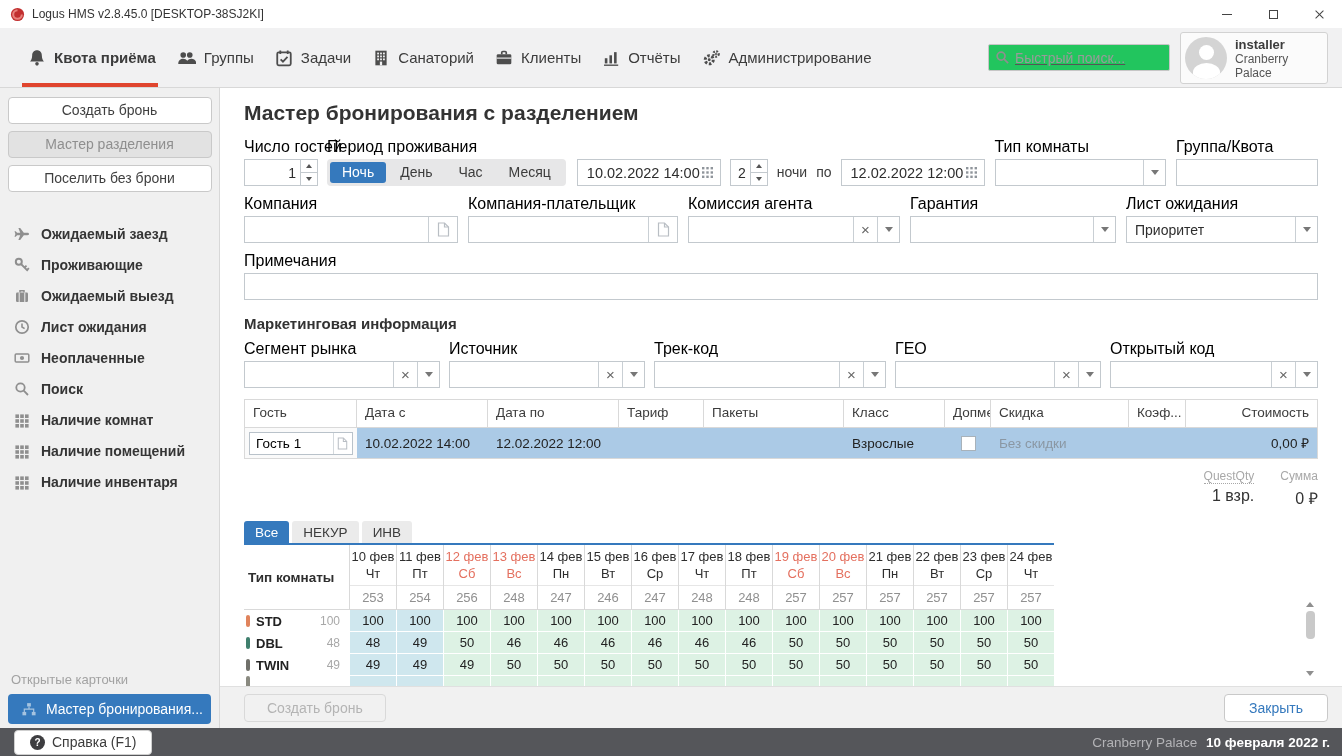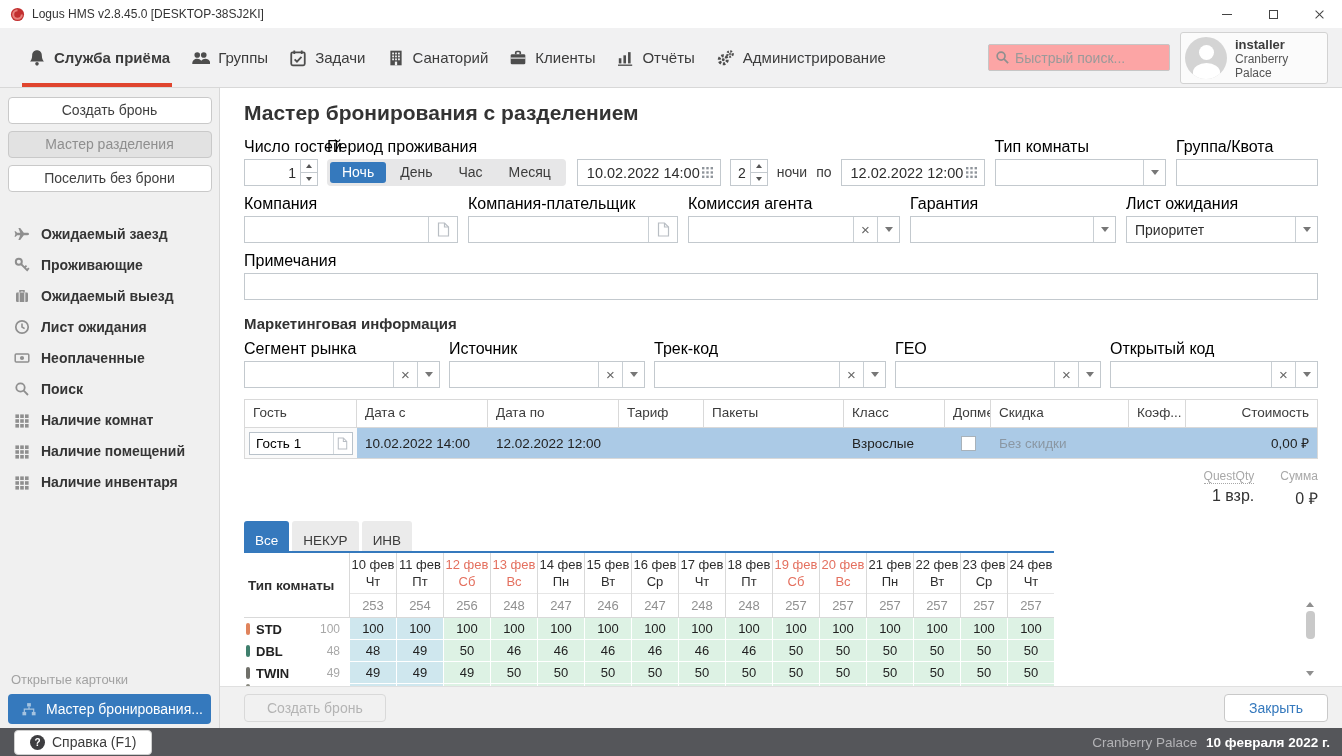--- a/index.html
+++ b/index.html
@@ -18,21 +18,21 @@
   .glyph-close::before { transform:rotate(45deg); }
   .glyph-close::after { transform:rotate(-45deg); }
 
   
   .navbar { height:60px; background:#f1f1f2; border-bottom:1px solid #d8d8d8; display:flex; align-items:center; padding-left:28px; }
   .nav-item { display:flex; align-items:center; gap:8px; font-size:15px; color:#3c3c3c; height:100%; position:relative; margin-right:21px; white-space:nowrap; }
   .nav-item.active { font-weight:bold; }
   .nav-item.active::after { content:""; position:absolute; left:-6px; right:-2px; bottom:0; height:4px; background:#e0452e; }
   .nav-item svg { fill:#4d4d4d; }
   .nav-search { margin-left:auto; position:relative; }
-  .nav-search input { width:182px; height:27px; border:1px solid #c6c6c6; border-radius:2px; padding:0 6px 0 26px; font-size:14px; color:#555; font-family:inherit; background:#fca5a5; }
+  .nav-search input { width:182px; height:27px; border:1px solid #c6c6c6; border-radius:2px; padding:0 6px 0 26px; font-size:14px; color:#555; font-family:inherit; background:#22c55e;text-decoration:underline; }
   .nav-search input::placeholder { color:#9a9a9a; }
   .nav-search svg { position:absolute; left:7px; top:6px; fill:none; stroke:#8f8f8f; }
   .user-card { width:148px; height:52px; background:#fbfbfb; border:1px solid #d2d2d2; border-radius:3px; display:flex; align-items:flex-start; gap:8px; padding:4px 4px; margin:0 14px 0 10px; }
   .avatar { width:42px; height:42px; border-radius:50%; background:#d4d4d4; position:relative; overflow:hidden; flex:none; }
   .avatar::before { content:""; position:absolute; width:15px; height:15px; border-radius:50%; background:#fff; left:13.5px; top:8px; }
   .avatar::after { content:""; position:absolute; width:27px; height:18px; border-radius:50% 50% 0 0; background:#fff; left:7.5px; top:26px; }
   .user-name { font-size:13px; font-weight:bold; color:#3c3c3c; line-height:15px; }
   .user-prop { font-size:12px; color:#555; }
 
   
@@ -109,21 +109,21 @@
   .gcost { text-align:right; }
 
   .gsummary { display:flex; justify-content:flex-end; gap:26px; margin-top:7px; }
   .gsum-col { text-align:right; }
   .gsum-label { font-size:12px; color:#a8a8a8; }
   .gsum-label.dotted { border-bottom:1px dotted #a8a8a8; display:inline-block; }
   .gsum-val { font-size:16px; color:#333; margin-top:3px; }
 
   
   .tab-strip { margin-top:12px; width:810px; border-bottom:2px solid #3579bd; display:flex; gap:3px; }
-  .atab { padding:12px 11px 3px; font-size:13.5px; background:#ebebeb; color:#3c3c3c; border-radius:3px 3px 0 0; }
+  .atab { padding:4px 11px 3px; font-size:13.5px; background:#ebebeb; color:#3c3c3c; border-radius:3px 3px 0 0; }
   .atab.active { background:#3579bd; color:#fff; }
   .avail { width:810px; font-size:13px; }
   .avail-header { display:flex; border-bottom:1px solid #d9d9d9; }
   .alabel-head { width:105px; display:flex; align-items:center; font-size:13.5px; font-weight:bold; color:#2e2e2e; padding-left:4px; }
   .day-col { width:47px; border-left:1px solid #d9d9d9; text-align:center; }
   .day-head { height:40px; padding-top:3px; font-size:13px; color:#2e2e2e; line-height:17px; }
   .day-total { height:24px; line-height:24px; color:#909090; border-top:1px solid #e6e6e6; }
   .day-col.weekend .day-head { color:#e4705f; }
   .arow { display:flex; height:22px; }
   .alabel { width:105px; display:flex; align-items:center; background:#fff; }
@@ -175,21 +175,21 @@
       </div>
   </div>
 </div>
 
 <div class="navbar">
   <div class="nav-item active">
     <svg width="18" height="18" viewBox="0 0 16 16">
         <path d="M8 1.2c-2.6 0-4.3 1.9-4.3 4.6 0 2.9-1.2 4.6-1.9 5.4h12.4c-.7-.8-1.9-2.5-1.9-5.4C12.3 3.1 10.6 1.2 8 1.2z"></path>
         <circle cx="8" cy="13.2" r="1.6"></circle>
       </svg>
-    <span>Служба приёма</span>
+    <span>Квота приёма</span>
   </div>
   <div class="nav-item">
     <svg width="19" height="18" viewBox="0 0 16 16">
         <circle cx="5.1" cy="5.3" r="2.5"></circle>
         <circle cx="10.9" cy="5.3" r="2.5"></circle>
         <path d="M.7 12.8c0-2.4 2-4.1 4.4-4.1 1.5 0 2.8.7 3.6 1.8.8-1.1 2.1-1.8 3.6-1.8 2.4 0 4.4 1.7 4.4 4.1v.5H.7z"></path>
       </svg>
     <span>Группы</span>
   </div>
   <div class="nav-item">

